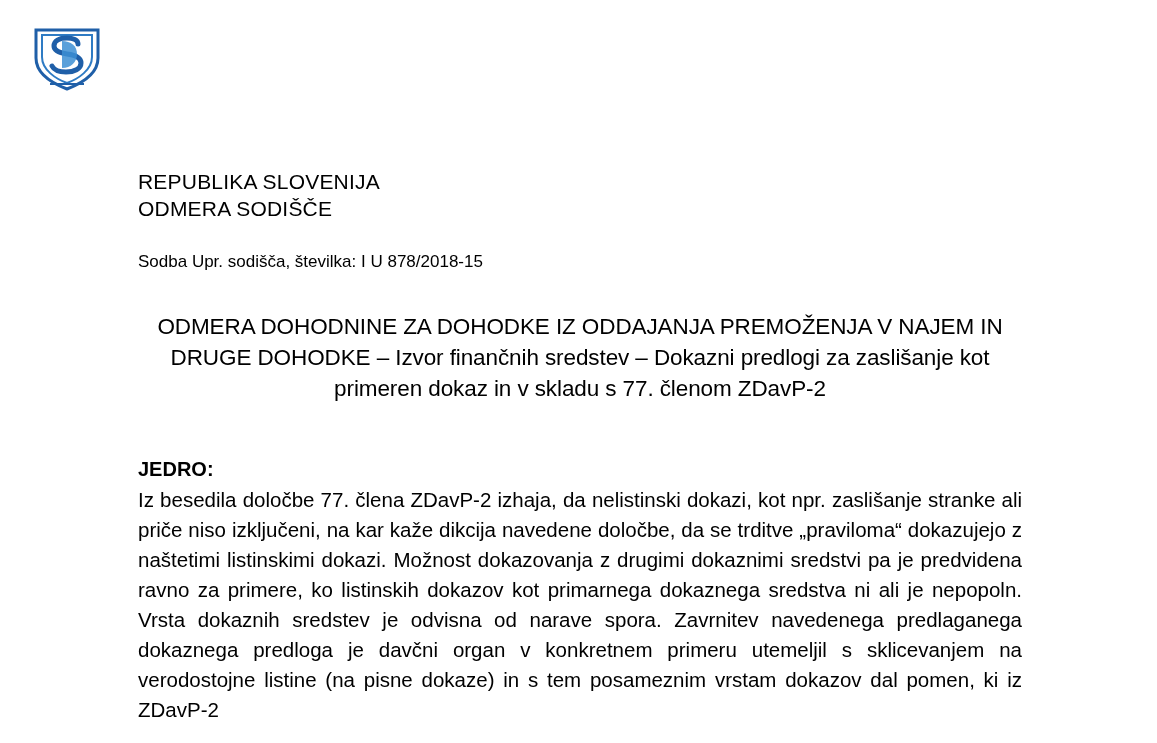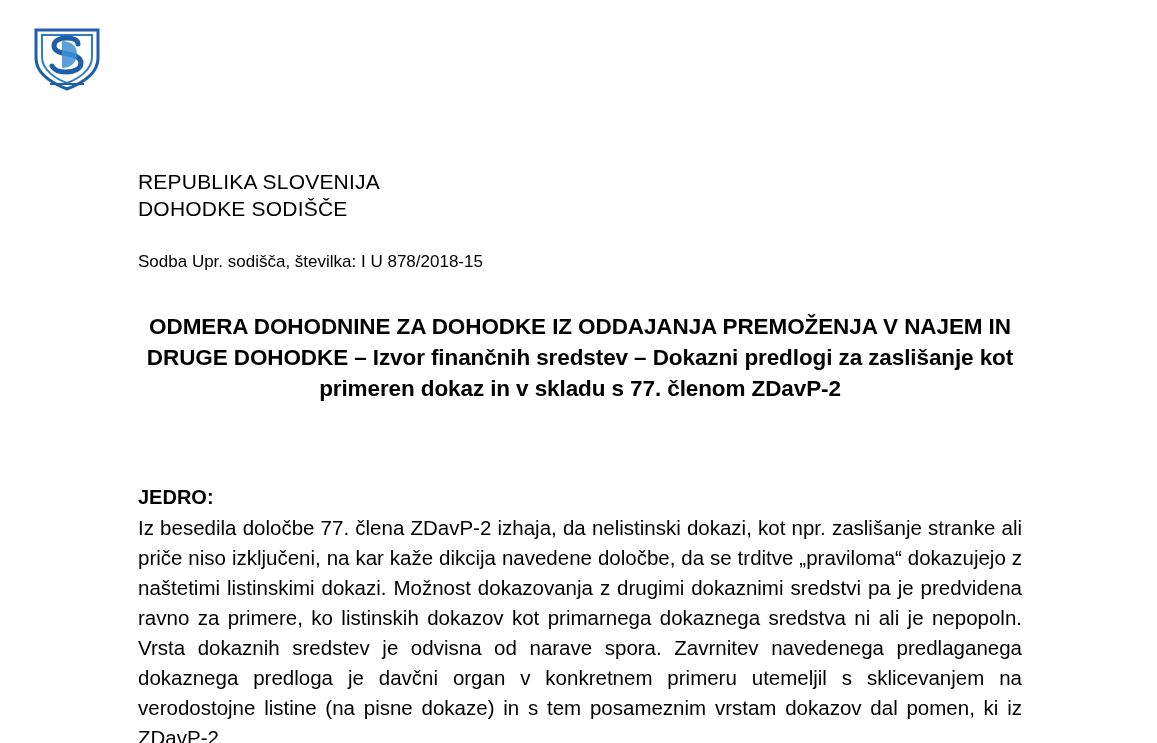--- a/index.html
+++ b/index.html
@@ -40,26 +40,26 @@
   }
   .meta {
     margin-top: 26px;
     font-size: 17px;
     line-height: 28px;
   }
   .title {
     margin-top: 35px;
     text-align: center;
     font-size: 22.5px;
-    font-weight: bold;
+    font-weight: normal;
     line-height: 31px;
     letter-spacing: -0.1px;
   }
   .section-label {
-    margin-top: 80px;
+    margin-top: 52px;
     font-size: 20px;
     font-weight: bold;
     line-height: 27px;
   }
   .para {
     margin-top: 2px;
     font-size: 20.5px;
     line-height: 30px;
     text-align: justify;
     text-justify: inter-word;
@@ -76,21 +76,21 @@
       <path d="M14 11 H64 V33 C64 46 50 55 39 59 C28 55 14 46 14 33 Z" fill="none" stroke="#2e7bc4" stroke-width="2"></path>
       <path d="M50 20 C50 16 45 14 39 14 C31 14 26 17 26 22 C26 27 32 29 39 30 C47 31 53 33 53 39 C53 45 46 48 38 48 C31 48 26 46 24 42" fill="none" stroke="#1f5fa8" stroke-width="5" stroke-linecap="round"></path>
       <path d="M34 17 C43 17 49 22 49 30 C49 38 43 44 34 44 Z" fill="#3d8fd4" opacity="0.85"></path>
       <path d="M22 60 H56" stroke="#1f5fa8" stroke-width="2"></path>
     </svg>
   </div>
 
   <div class="doc-body">
 
     <div class="org-line">REPUBLIKA SLOVENIJA</div>
-    <div class="org-line">DOHODKE SODIŠČE</div>
+    <div class="org-line">ODMERA SODIŠČE</div>
 
     <div class="meta">
       <div>Sodba Upr. sodišča, številka: I U 878/2018-15</div>
     </div>
 
     <div class="title">ODMERA DOHODNINE ZA DOHODKE IZ ODDAJANJA PREMOŽENJA V NAJEM IN DRUGE DOHODKE – Izvor finančnih sredstev – Dokazni predlogi za zaslišanje kot primeren dokaz in v skladu s 77. členom ZDavP-2</div>
 
     <div class="section-label">JEDRO:</div>
     <div class="para">Iz besedila določbe 77. člena ZDavP-2 izhaja, da nelistinski dokazi, kot npr. zaslišanje stranke ali priče niso izključeni, na kar kaže dikcija navedene določbe, da se trditve „praviloma“ dokazujejo z naštetimi listinskimi dokazi. Možnost dokazovanja z drugimi dokaznimi sredstvi pa je predvidena ravno za primere, ko listinskih dokazov kot primarnega dokaznega sredstva ni ali je nepopoln. Vrsta dokaznih sredstev je odvisna od narave spora. Zavrnitev navedenega predlaganega dokaznega predloga je davčni organ v konkretnem primeru utemeljil s sklicevanjem na verodostojne listine (na pisne dokaze) in s tem posameznim vrstam dokazov dal pomen, ki iz ZDavP-2</div>
 

